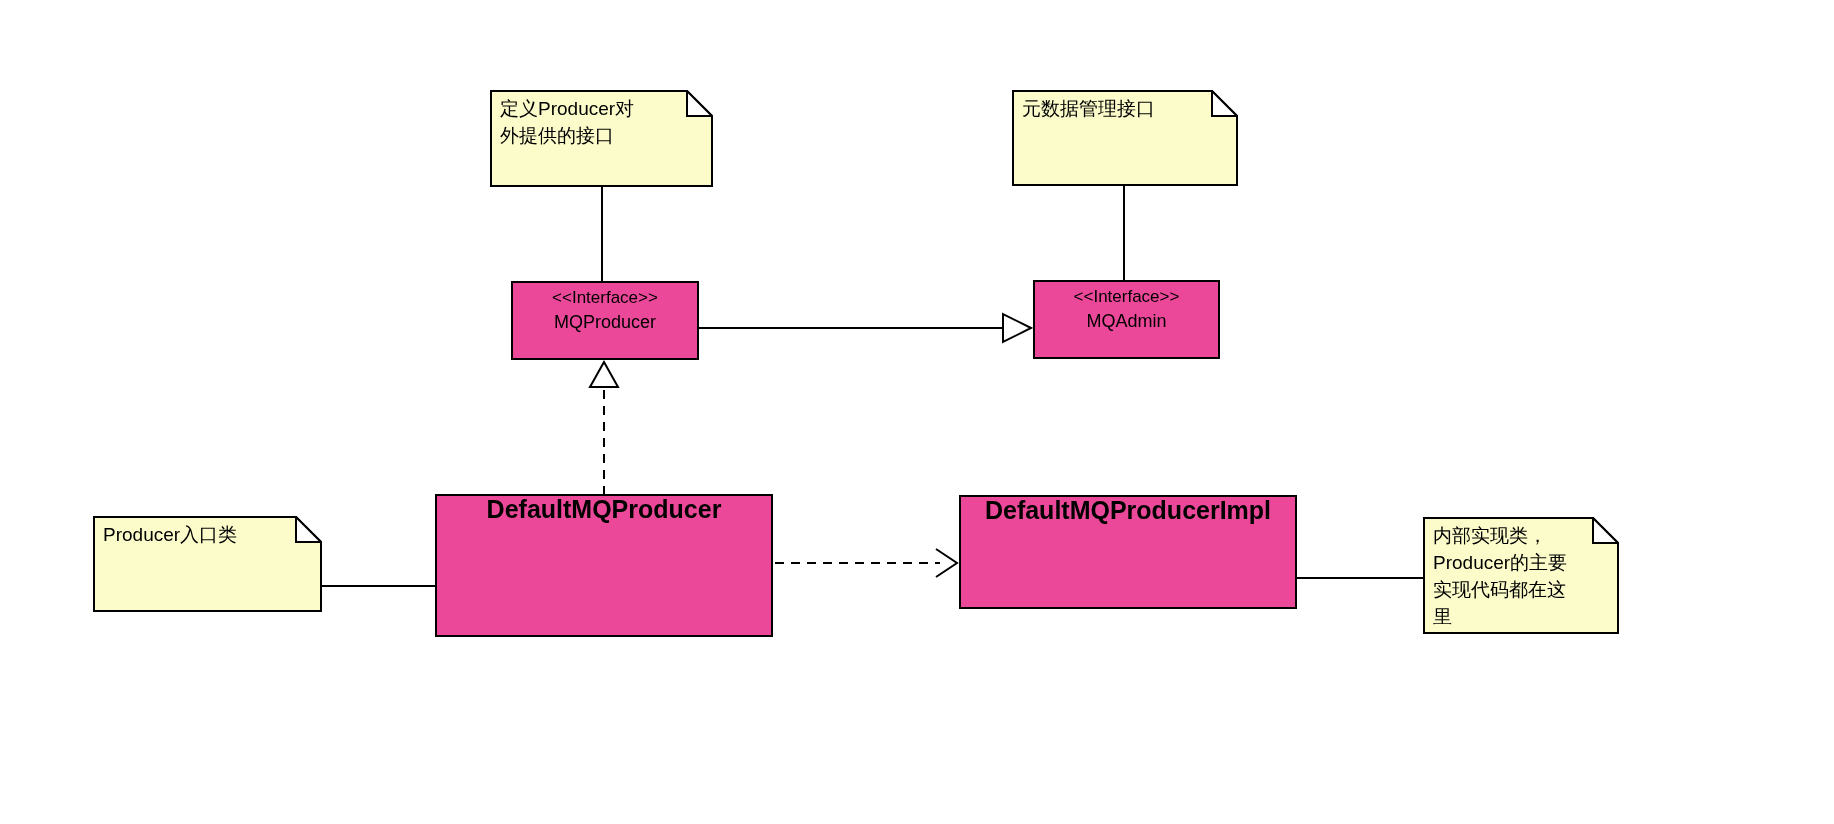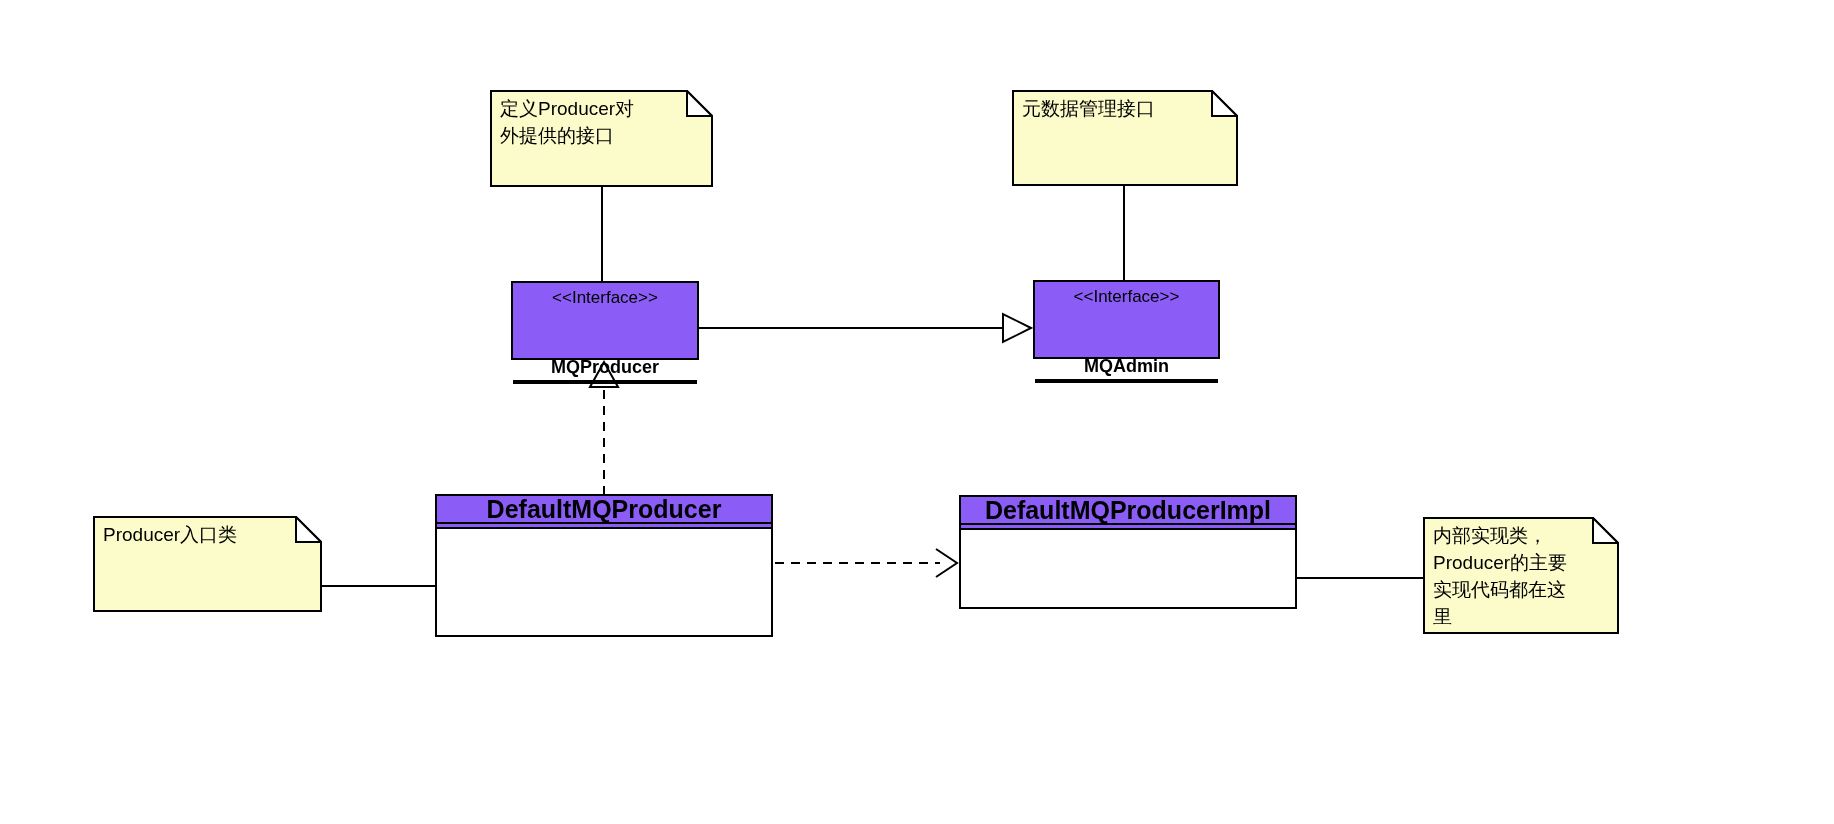--- a/index.html
+++ b/index.html
@@ -23,29 +23,30 @@
   .note-text {
     position: absolute;
     left: 10px; top: 5px; right: 6px;
     font-size: 19px;
     line-height: 27px;
     white-space: pre-line;
   }
   
   .uml-box {
     position: absolute;
-    background: #8b5cf6;
+    background: #ec4899;
     border: 2px solid #000;
     display: flex;
     flex-direction: column;
     box-sizing: border-box;
+    align-items: center;
   }
   .name-comp { text-align: center; }
   .iface-stereotype { font-size: 17px; line-height: 25px; padding-top: 2px; }
-  .iface-name  { font-size: 18px; line-height: 25px; font-weight: bold; margin-top: 45px; }
+  .iface-name  { font-size: 18px; line-height: 25px; font-weight: normal; }
   .class-name  { font-size: 25px; line-height: 26px; font-weight: bold; }
   .attr-comp { height: 3px; border-top: 2px solid #000; }
   .ops-comp  { flex: 1; border-top: 2px solid #000; background: #fff; }
 </style>
 </head>
 <body>
 
 <div id="canvas">
 
   <svg id="connector-layer" viewBox="0 0 1834 824" xmlns="http://www.w3.org/2000/svg">

